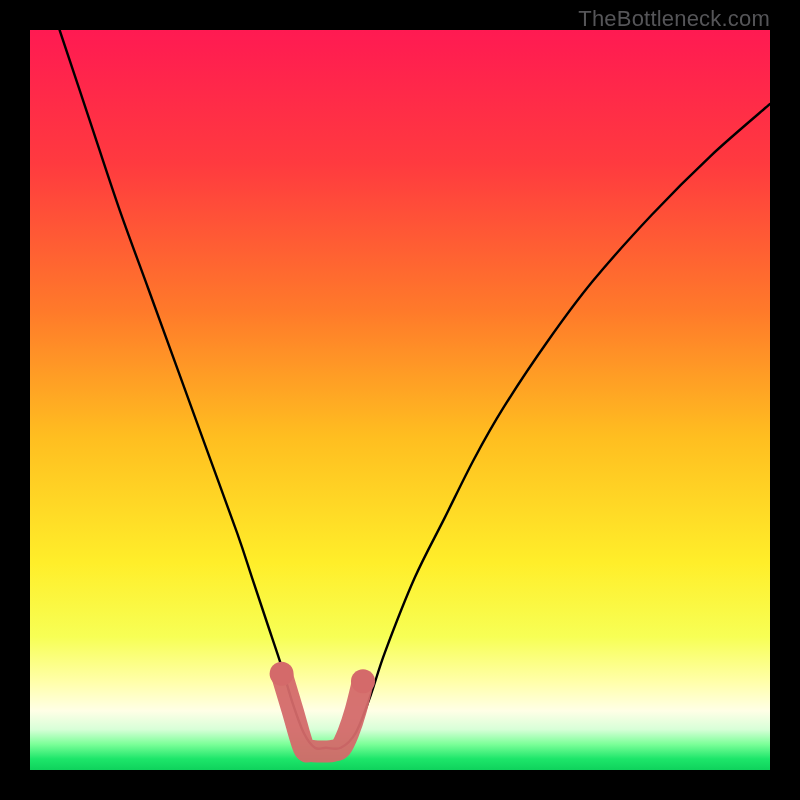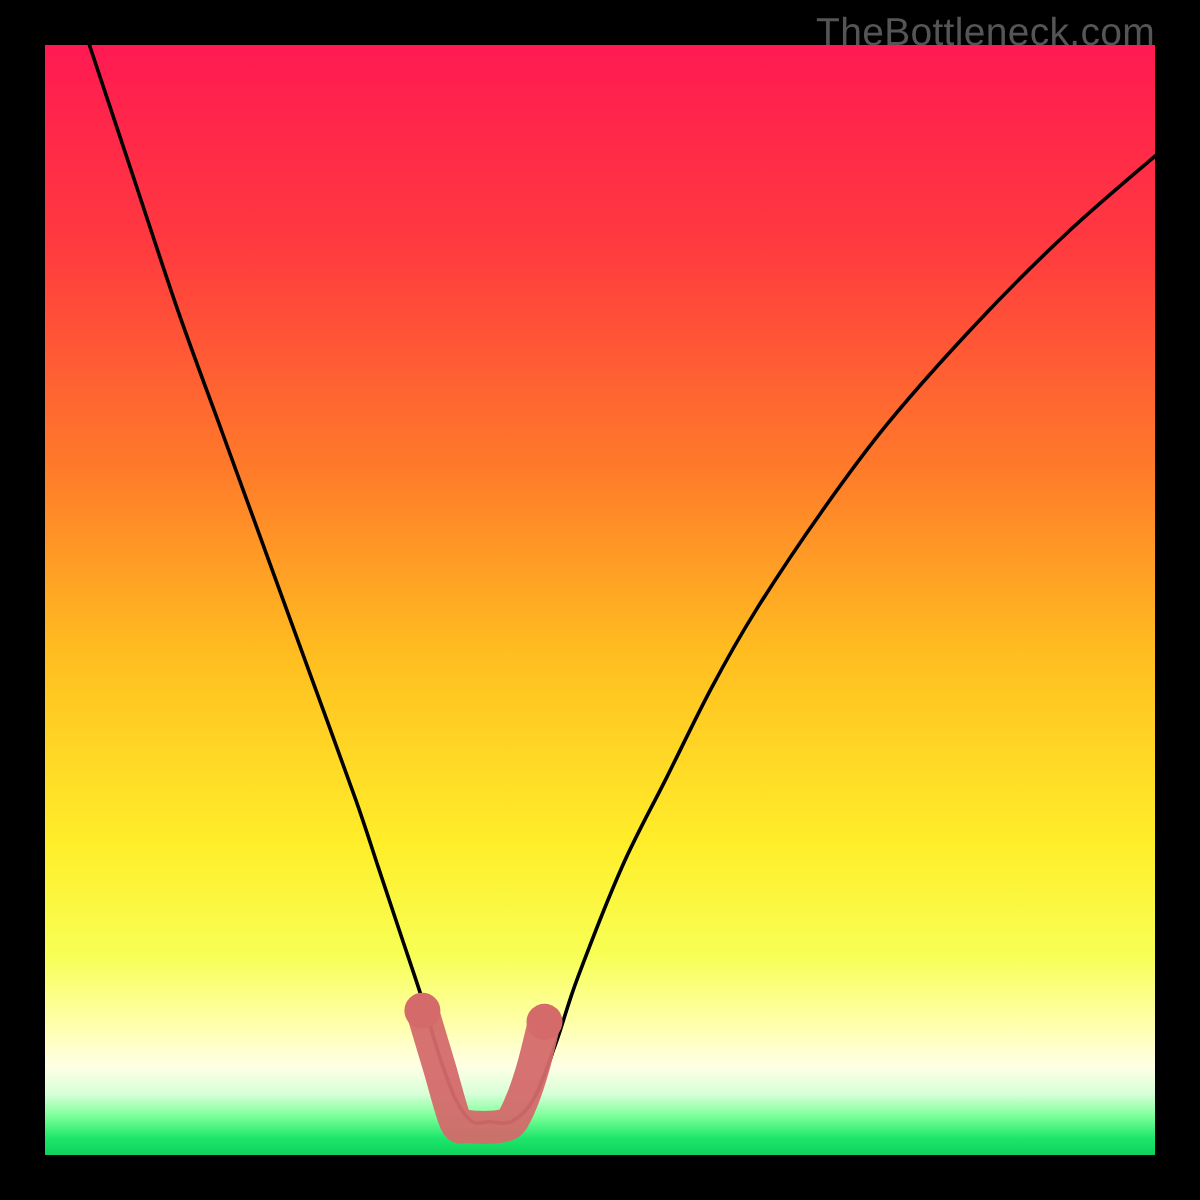--- a/index.html
+++ b/index.html
@@ -27,21 +27,21 @@
   }
   .gradient-bg {
     position: absolute;
     left: 0; top: 0; width: 100%; height: 100%;
   }
   .watermark {
     position: absolute;
     top: 6px;
     right: 30px;
     color: #555558;
-    font-size: 26px;
+    font-size: 22px;
     font-weight: 500;
     letter-spacing: 0.2px;
     user-select: none;
   }
   svg { display: block; }
 </style>
 </head>
 <body>
 
 <div class="frame">

